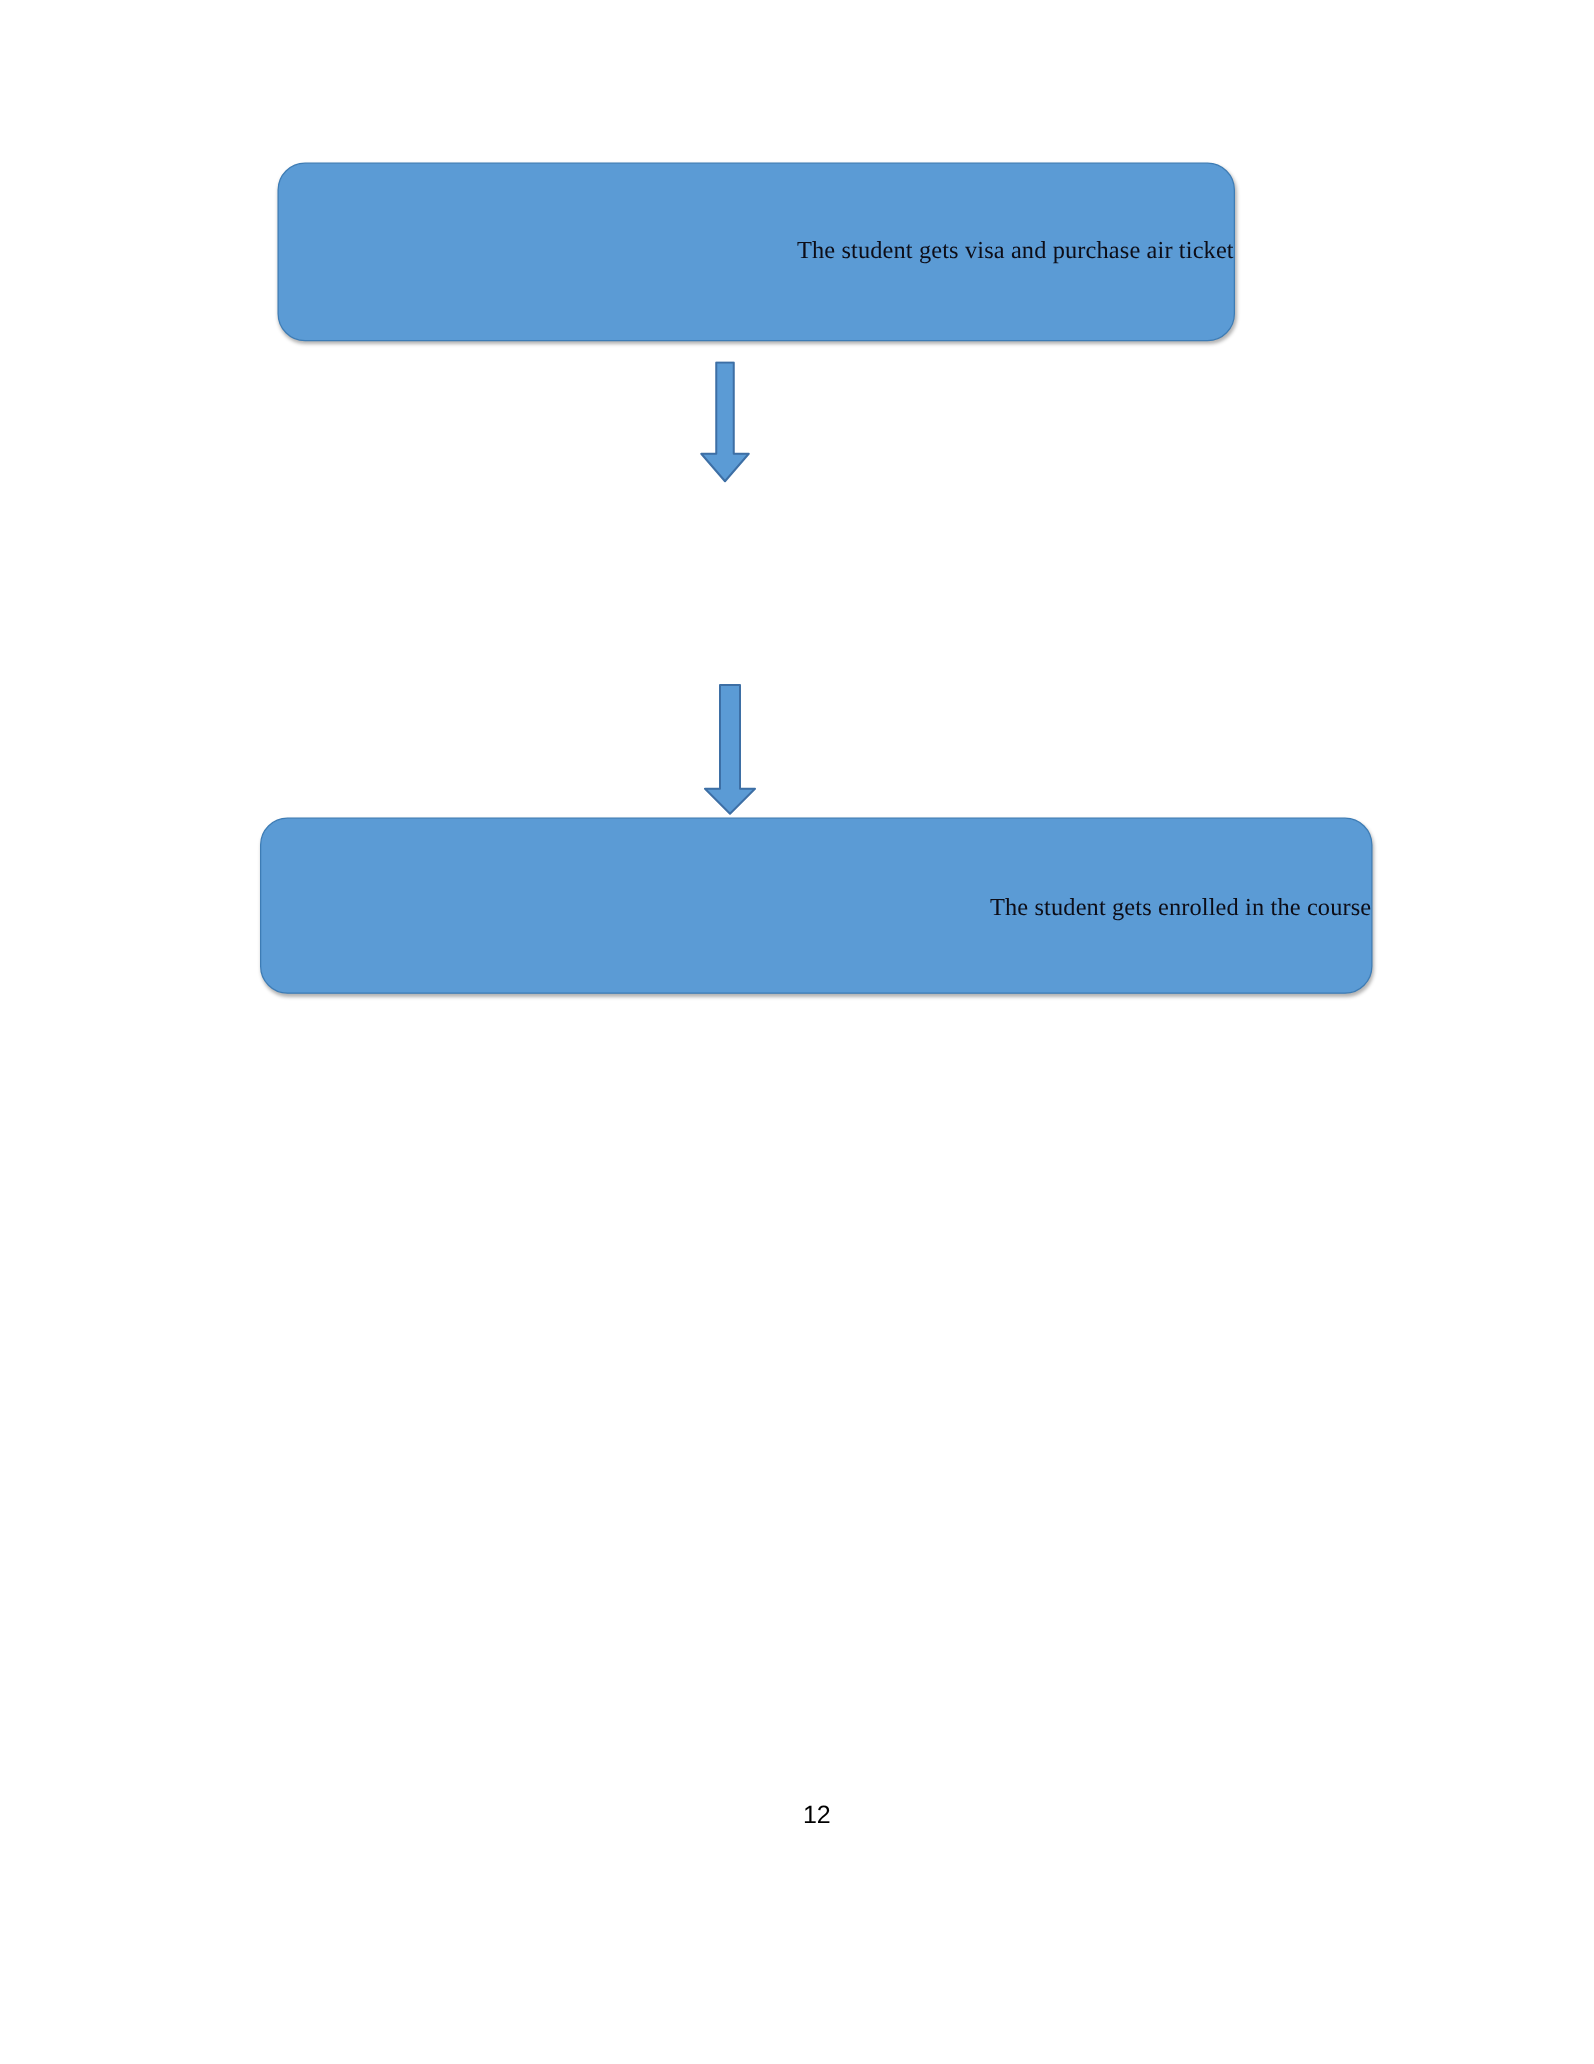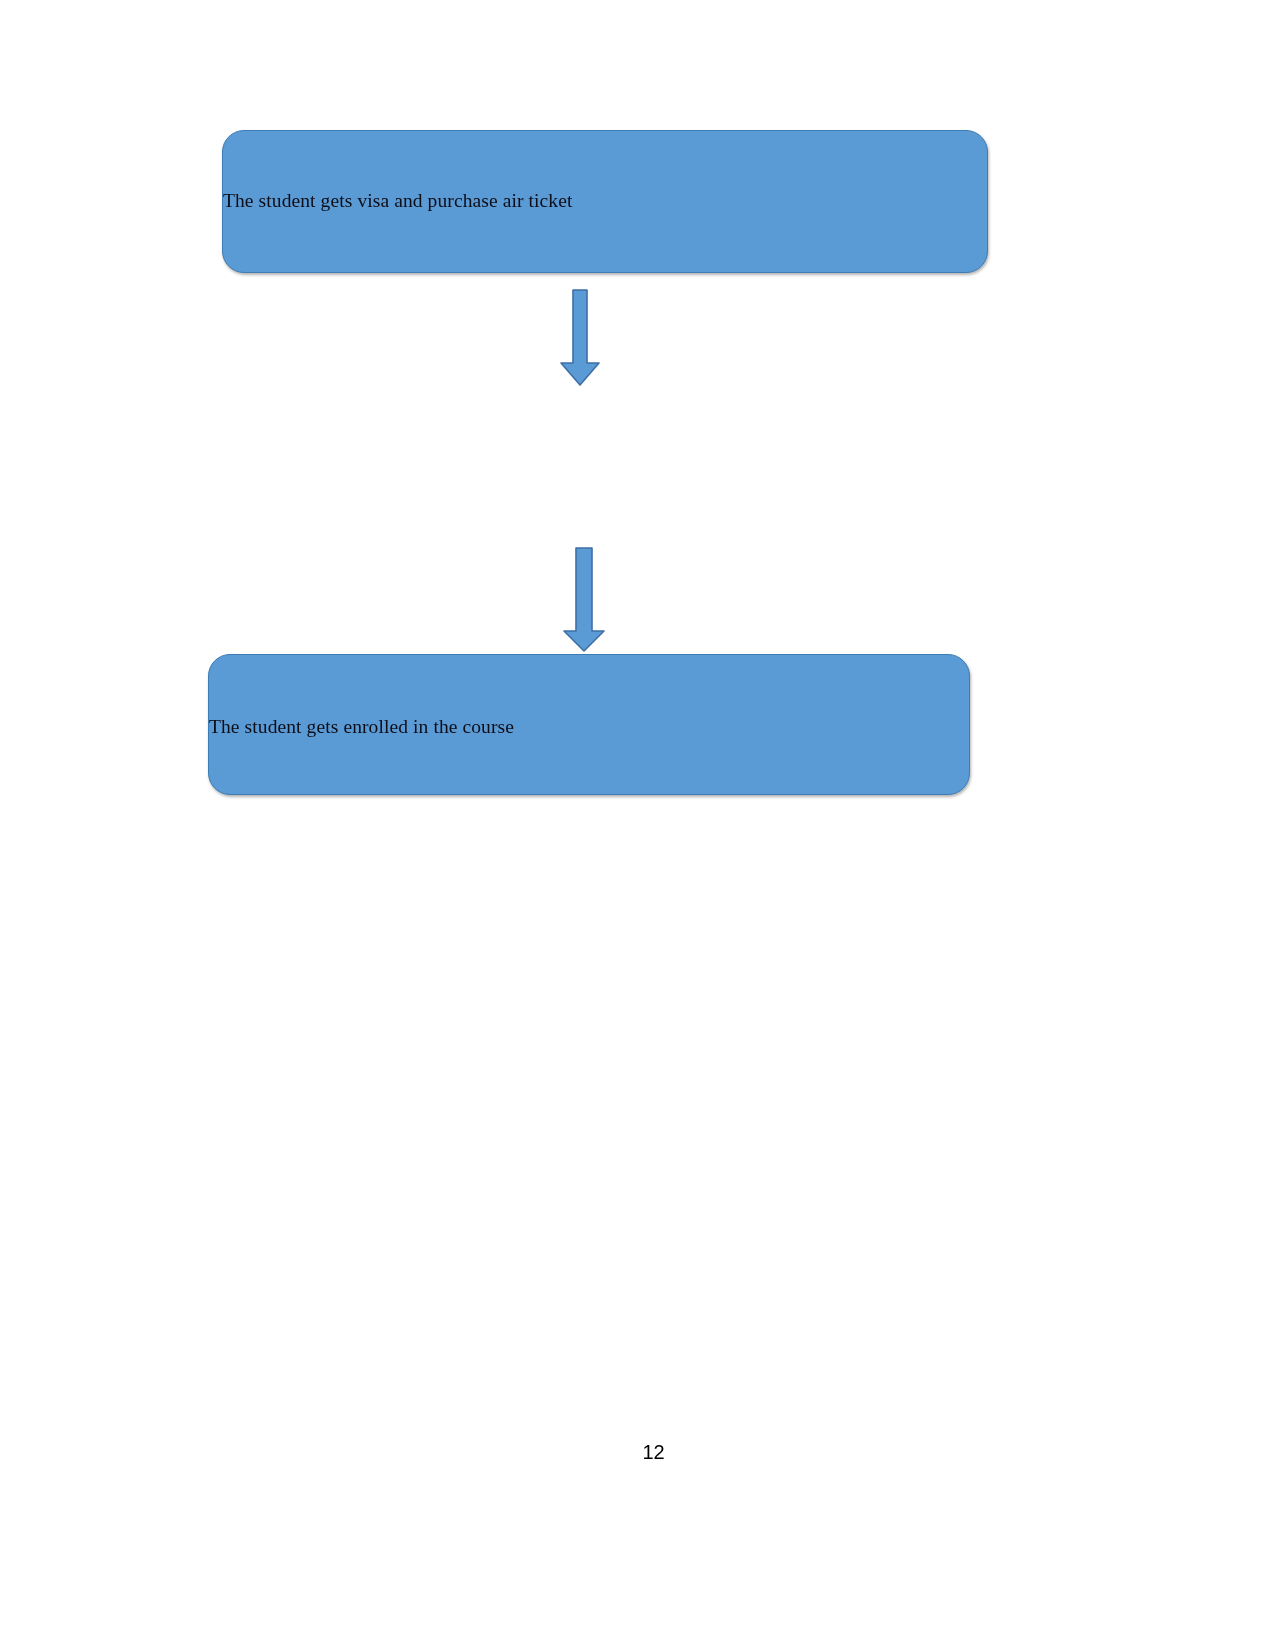--- a/index.html
+++ b/index.html
@@ -27,21 +27,21 @@
 
   
   .flow-box {
     position: absolute;
     box-sizing: border-box;
     background: #5b9bd5;
     border: 1px solid #3d7cb5;
     border-radius: 22px;
     display: flex;
     align-items: center;
-    justify-content: flex-start;
+    justify-content: flex-end;
     box-shadow: 1px 2px 3px rgba(0, 0, 0, 0.30);
   }
   .flow-box .box-text {
     font-family: "Liberation Serif", "DejaVu Serif", serif;
     font-size: 19.5px;
     line-height: 1.25;
     color: #0d0d17;
     text-align: center;
     letter-spacing: 0.1px;
     white-space: nowrap;
@@ -65,21 +65,21 @@
     height: 144px;
   }
   #box-2 .box-text {
     position: relative;
     top: 2px;
   }
 
   #box-3 {
     left: 208px;
     top: 654px;
-    width: 762px;
+    width: 890px;
     height: 141px;
   }
   #box-3 .box-text {
     position: relative;
     top: 3px;
   }
 
   
   .flow-arrow {
     position: absolute;

